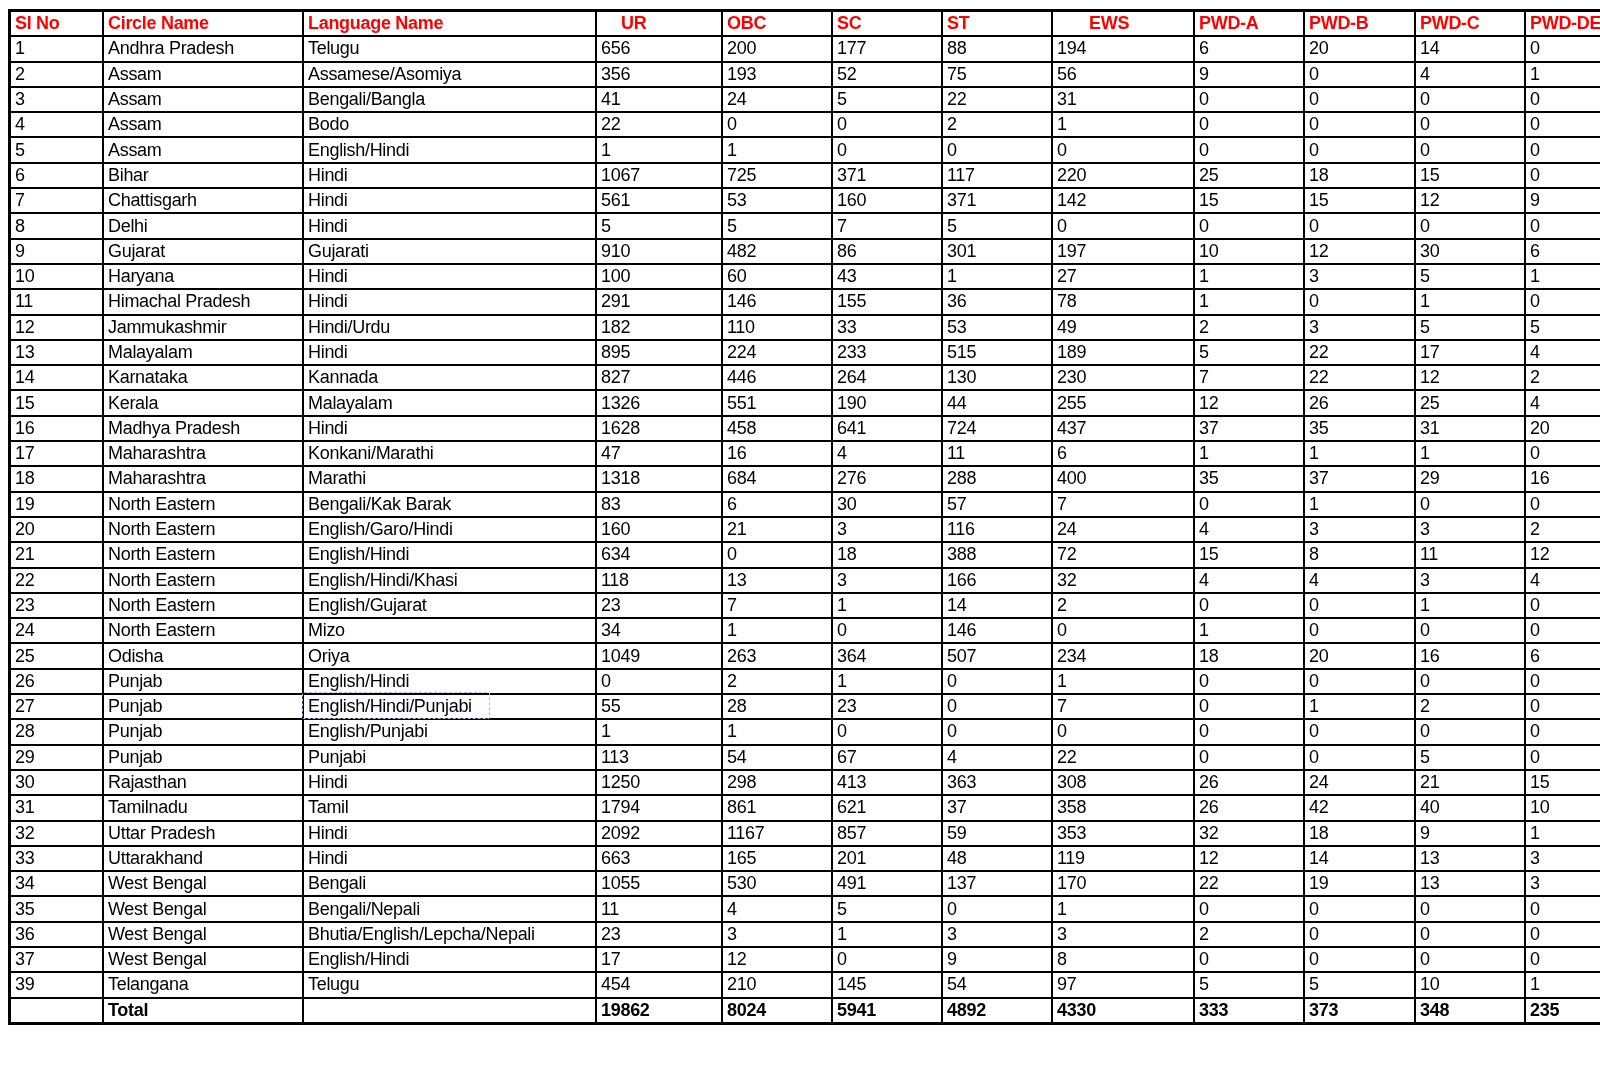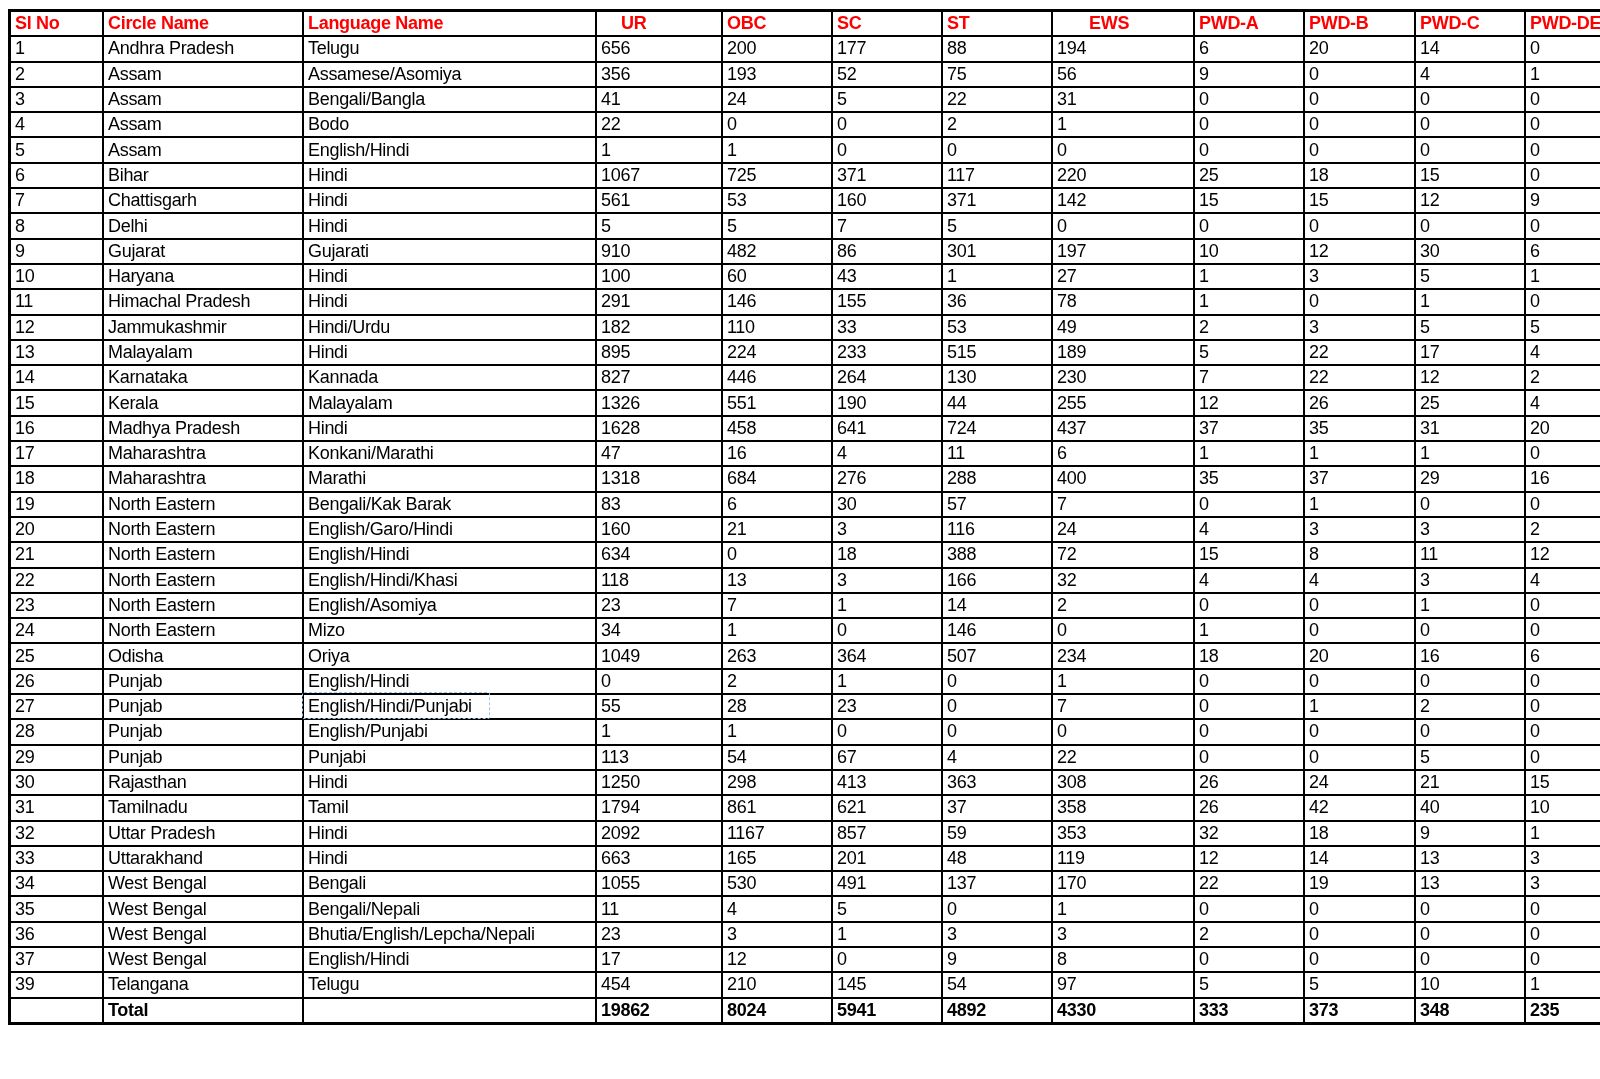--- a/index.html
+++ b/index.html
@@ -410,21 +410,21 @@
           <td>32</td>
           <td>4</td>
           <td>4</td>
           <td>3</td>
           <td>4</td>
           <td>347</td>
         </tr>
         <tr>
           <td>23</td>
           <td>North Eastern</td>
-          <td>English/Asomiya</td>
+          <td>English/Gujarat</td>
           <td>23</td>
           <td>7</td>
           <td>1</td>
           <td>14</td>
           <td>2</td>
           <td>0</td>
           <td>0</td>
           <td>1</td>
           <td>0</td>
           <td>48</td>

